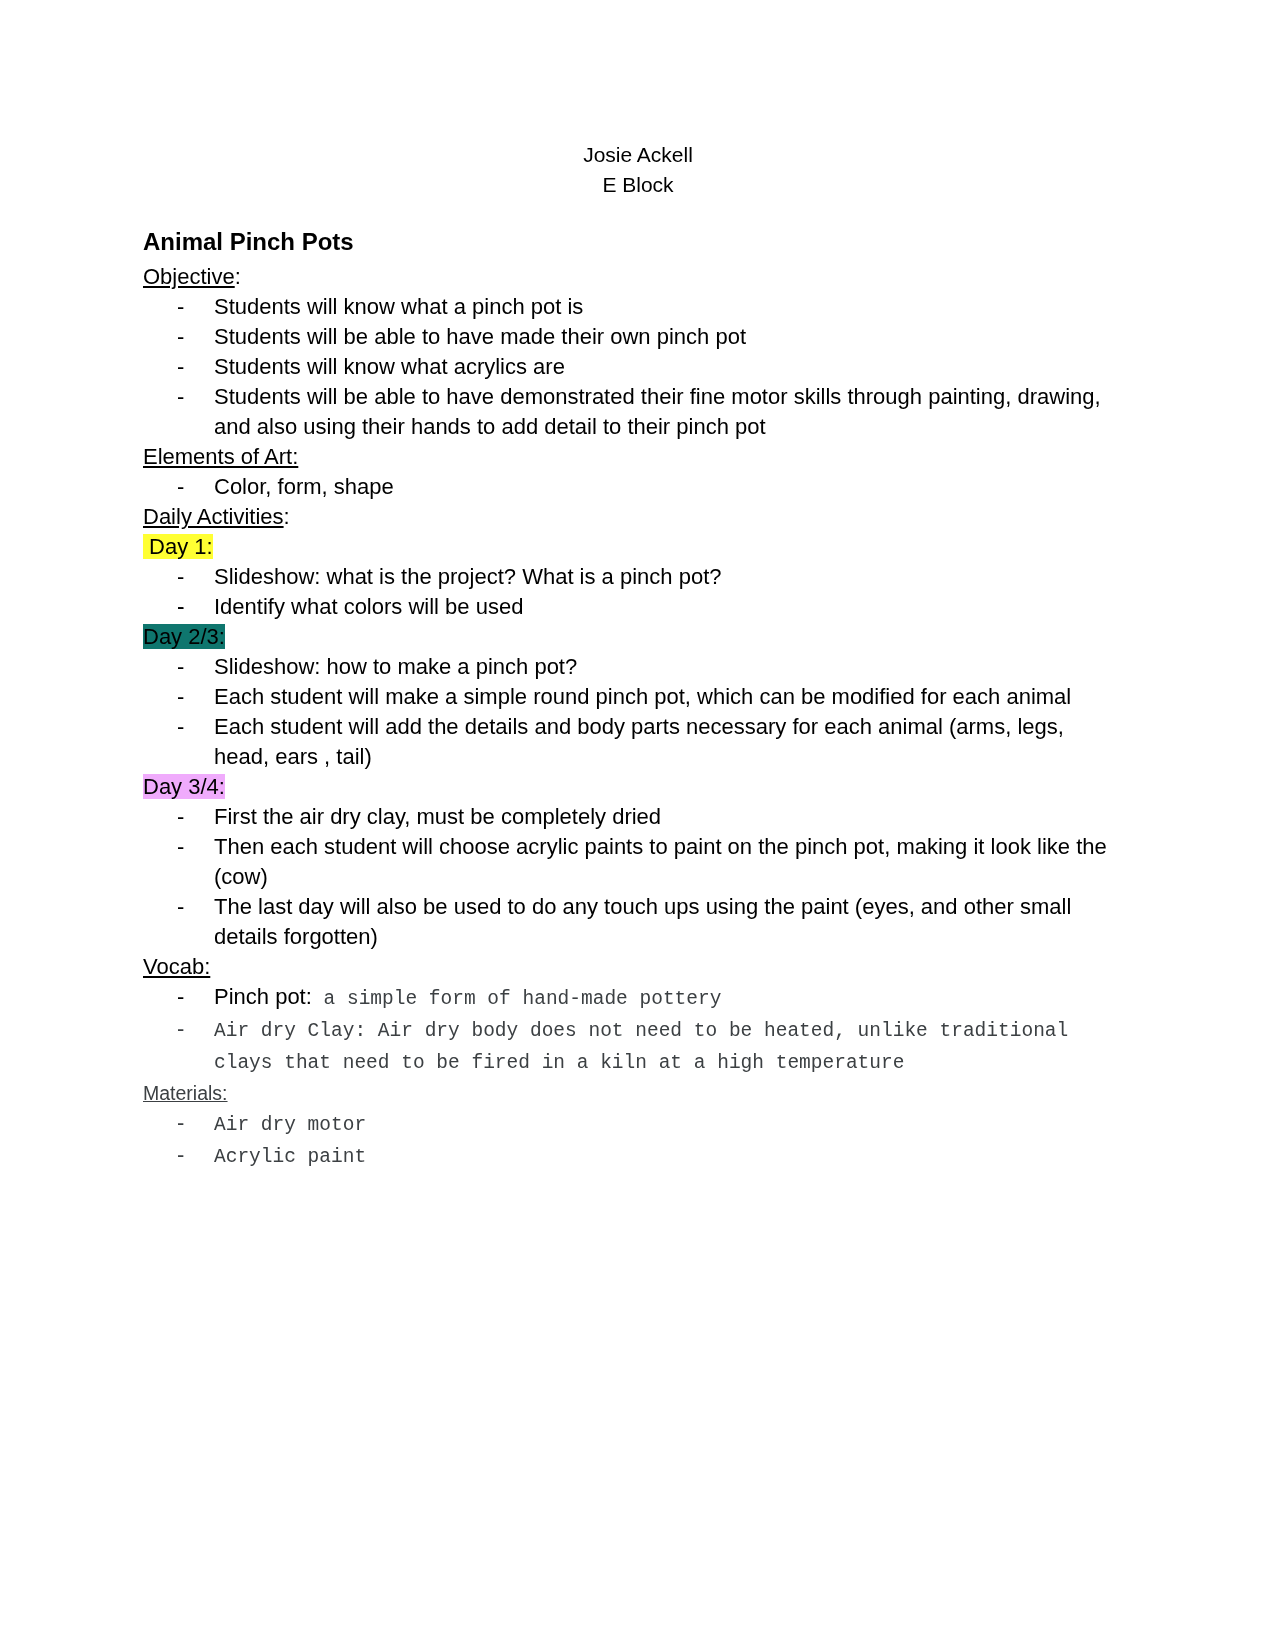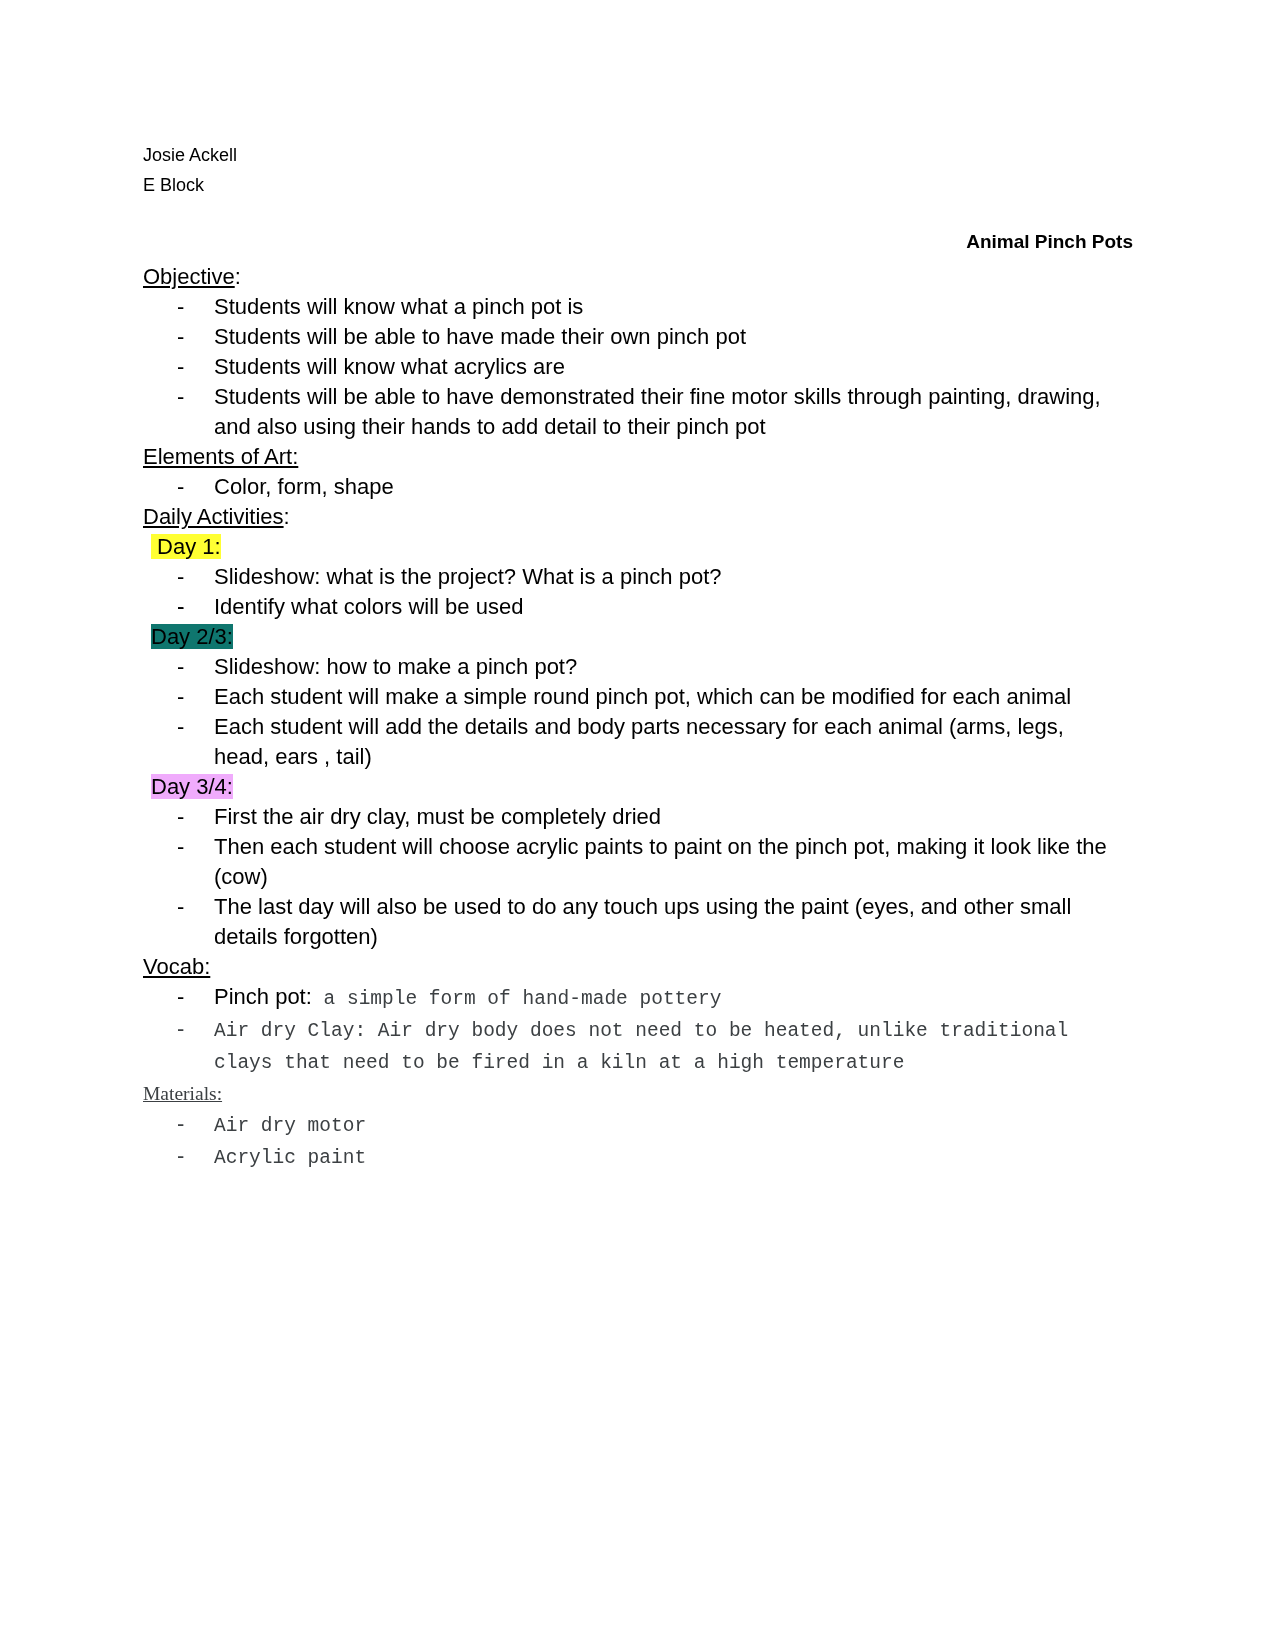--- a/index.html
+++ b/index.html
@@ -1,27 +1,27 @@
 <!DOCTYPE html>
 <html><head>
 <meta charset="utf-8">
 <style>
   html, body { margin: 0; padding: 0; background: #ffffff; }
   body { width: 1275px; height: 1650px; position: relative; overflow: hidden; font-family: "Liberation Sans", sans-serif; color: #000; }
   .page { position: absolute; left: 143px; top: 140px; width: 990px; }
-  .line { font-size: 18px; line-height: 30px; white-space: nowrap; }
-  .title { font-size: 19px; font-weight: bold; text-align: right; line-height: 40px; margin-top: 22px; margin-left: 0; width: 990px; }
+  .line { font-size: 21px; line-height: 30px; white-space: nowrap; text-align: center; }
+  .title { font-size: 24px; font-weight: bold; text-align: left; line-height: 40px; margin-top: 22px; margin-left: 0; width: 990px; }
   .heading { font-size: 22px; line-height: 30px; }
   .heading .u { text-decoration: underline; }
-  .hl { background: #ffff33; margin-left: 8px; }
+  .hl { background: #ffff33; }
   ul.dash { list-style: none; margin: 0; padding: 0; }
   ul.dash li { position: relative; padding-left: 71px; font-size: 22px; line-height: 30px; white-space: normal; width: 900px; }
   ul.dash li .dash-mark { position: absolute; left: 34px; top: 0; }
   .gray { color: #3c4043; }
-  .roboto { font-family: Liberation Serif, serif; font-size: 19.5px; }
+  .roboto { font-family: Liberation Sans, sans-serif; font-size: 19.5px; }
   .vocab-def { font-family: Liberation Mono, monospace; font-size: 19.5px; color: #3c4043; }
 </style>
 </head>
 <body>
 
 <div class="page">
   <div class="line">Josie Ackell</div>
   <div class="line">E Block</div>
 
   <div class="title">Animal Pinch Pots</div>

